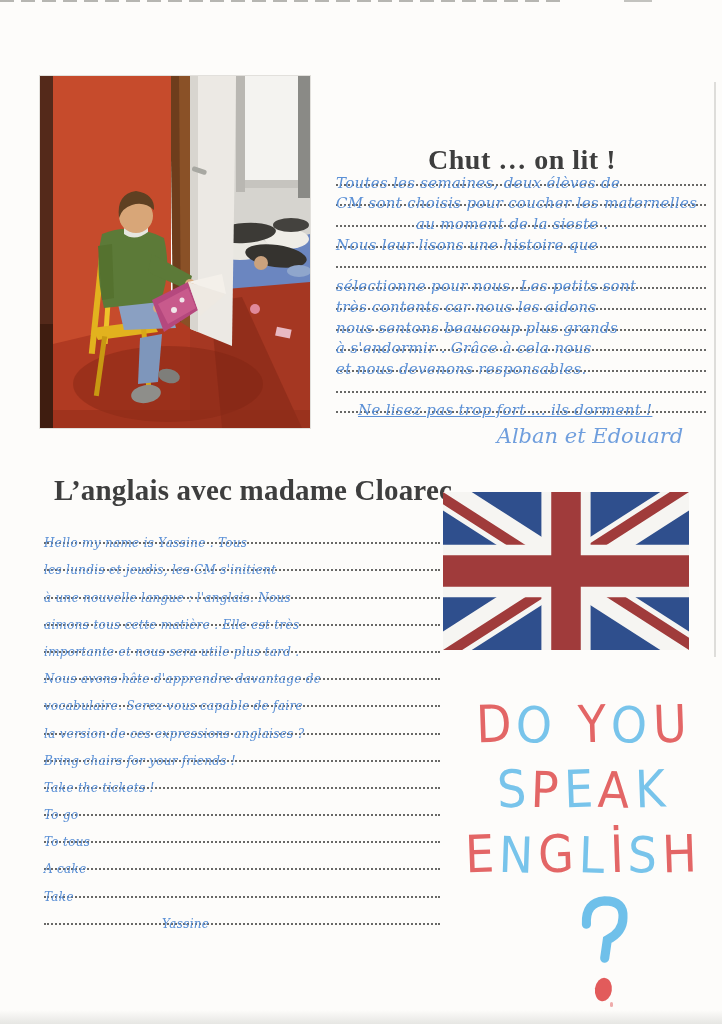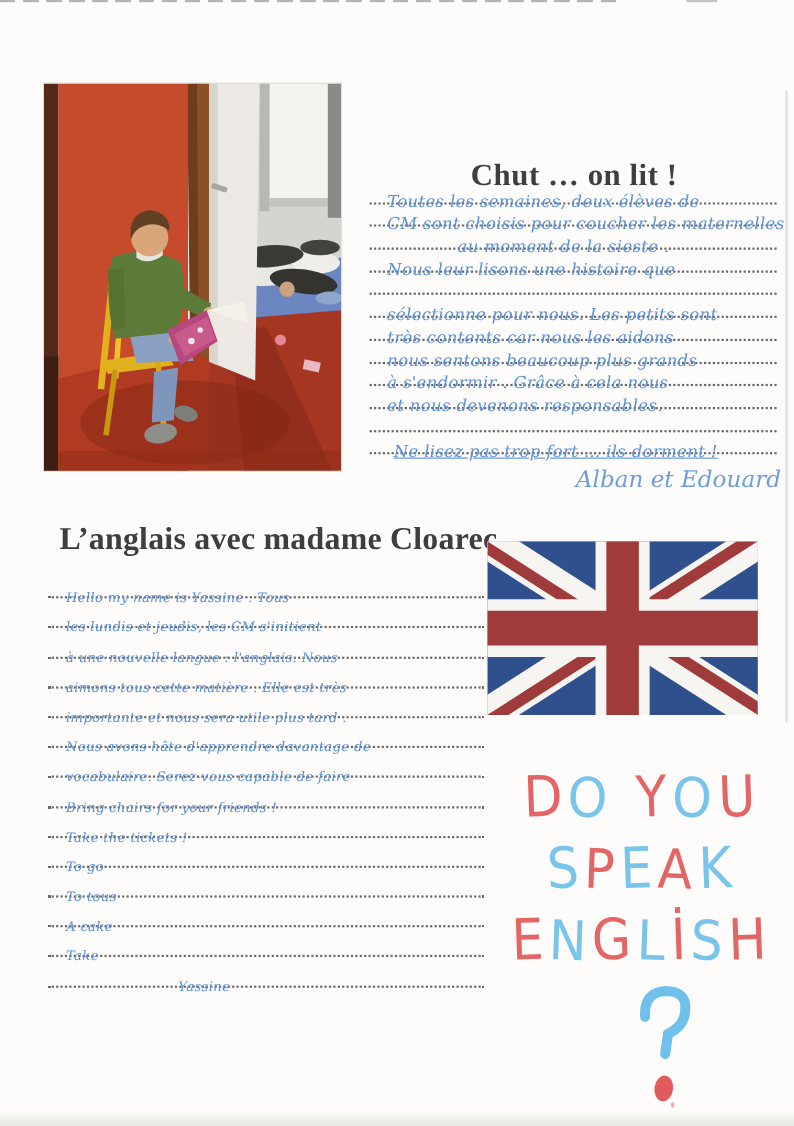--- a/index.html
+++ b/index.html
@@ -24,30 +24,30 @@
   .english-title{left:54px;top:474px;font-size:29px;letter-spacing:.2px;}
 
   
   .hw-block{position:absolute;}
   .chut-block{left:336px;top:168px;width:372px;}
   .english-block{left:44px;top:520px;width:398px;}
   .hw-row{position:relative;}
   .chut-block .hw-row{height:20.7px;}
   .english-block .hw-row{height:27.2px;}
   .dots{position:absolute;left:0;right:2px;bottom:3px;border-bottom:2px dotted #4f4f4d;opacity:.85;}
-  .hw{position:absolute;left:16px;bottom:-3px;white-space:nowrap;
+  .hw{position:absolute;left:0;bottom:-3px;white-space:nowrap;
       font-family:"DejaVu Serif",serif;font-style:italic;color:#5b90d6;letter-spacing:.3px;}
   .chut-block .hw{font-size:15px;}
   .english-block .hw{font-size:12px;}
   .chut-block .hw-row.indent-mid .hw{left:80px;}
   .chut-block .hw-row.indent-sm .hw{left:22px;text-decoration:underline;}
   .english-block .hw-row.indent-lg .hw{left:118px;}
 
   .signature{position:absolute;font-family:"DejaVu Serif",serif;font-style:italic;color:#6f9edd;white-space:nowrap;}
-  .sig-chut{left:470px;top:424px;width:240px;text-align:right;font-size:21px;}
+  .sig-chut{left:470px;top:424px;width:240px;text-align:center;font-size:21px;}
 
   
   .flag{position:absolute;left:443px;top:492px;width:246px;height:158px;}
   .flag svg{display:block;width:100%;height:100%;}
 
   
   .banner{position:absolute;left:445px;top:700px;width:272px;}
   .banner-row{display:flex;justify-content:center;gap:5px;margin-bottom:17px;}
   .banner-word{display:flex;gap:5px;}
   .banner-row.row1{gap:26px;}
@@ -212,20 +212,24 @@
         <span class="dots"></span>
         <span class="hw">importante et nous sera utile plus tard .</span>
       </div>
     <div class="hw-row">
         <span class="dots"></span>
         <span class="hw">Nous avons hâte d'apprendre davantage de</span>
       </div>
     <div class="hw-row">
         <span class="dots"></span>
         <span class="hw">vocabulaire. Serez-vous capable de faire</span>
+      </div>
+    <div class="hw-row">
+        <span class="dots"></span>
+        <span class="hw">la version de ces expressions anglaises ?</span>
       </div>
     <div class="hw-row">
         <span class="dots"></span>
         <span class="hw">Bring chairs for your friends !</span>
       </div>
     <div class="hw-row">
         <span class="dots"></span>
         <span class="hw">Take the tickets !</span>
       </div>
     <div class="hw-row">

